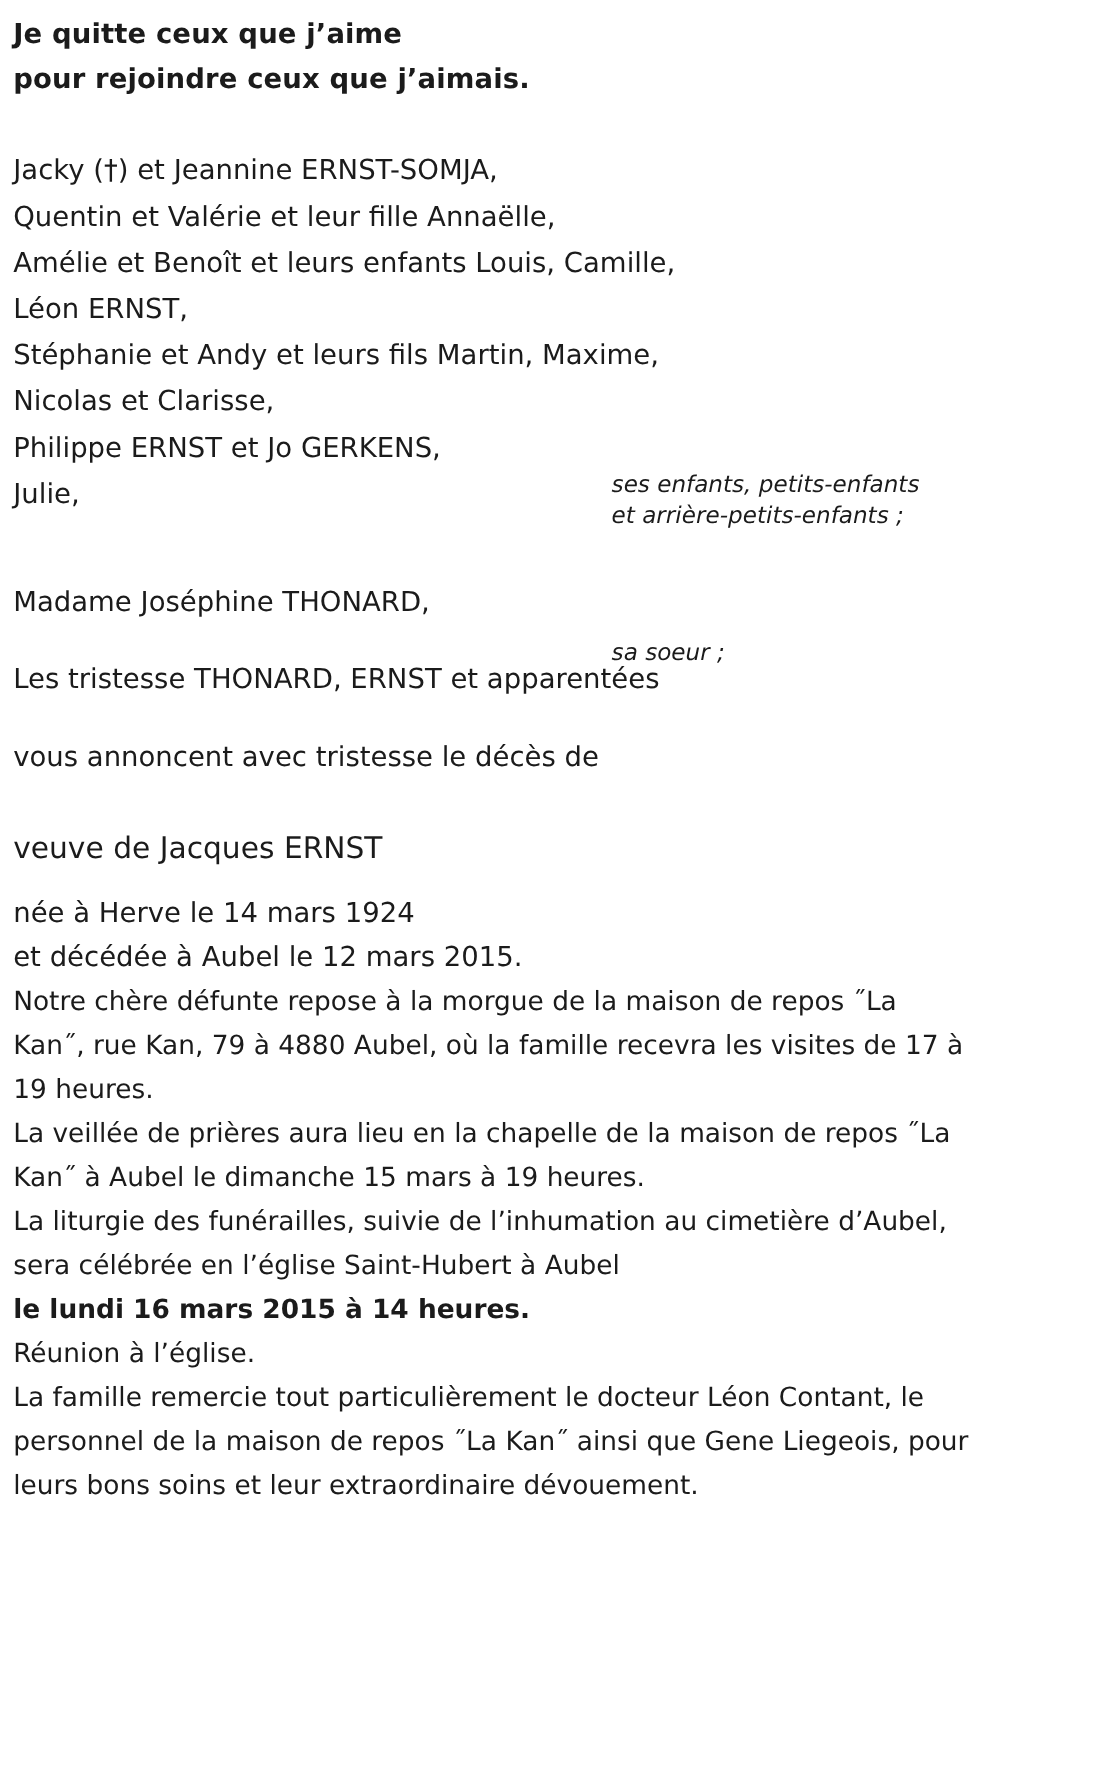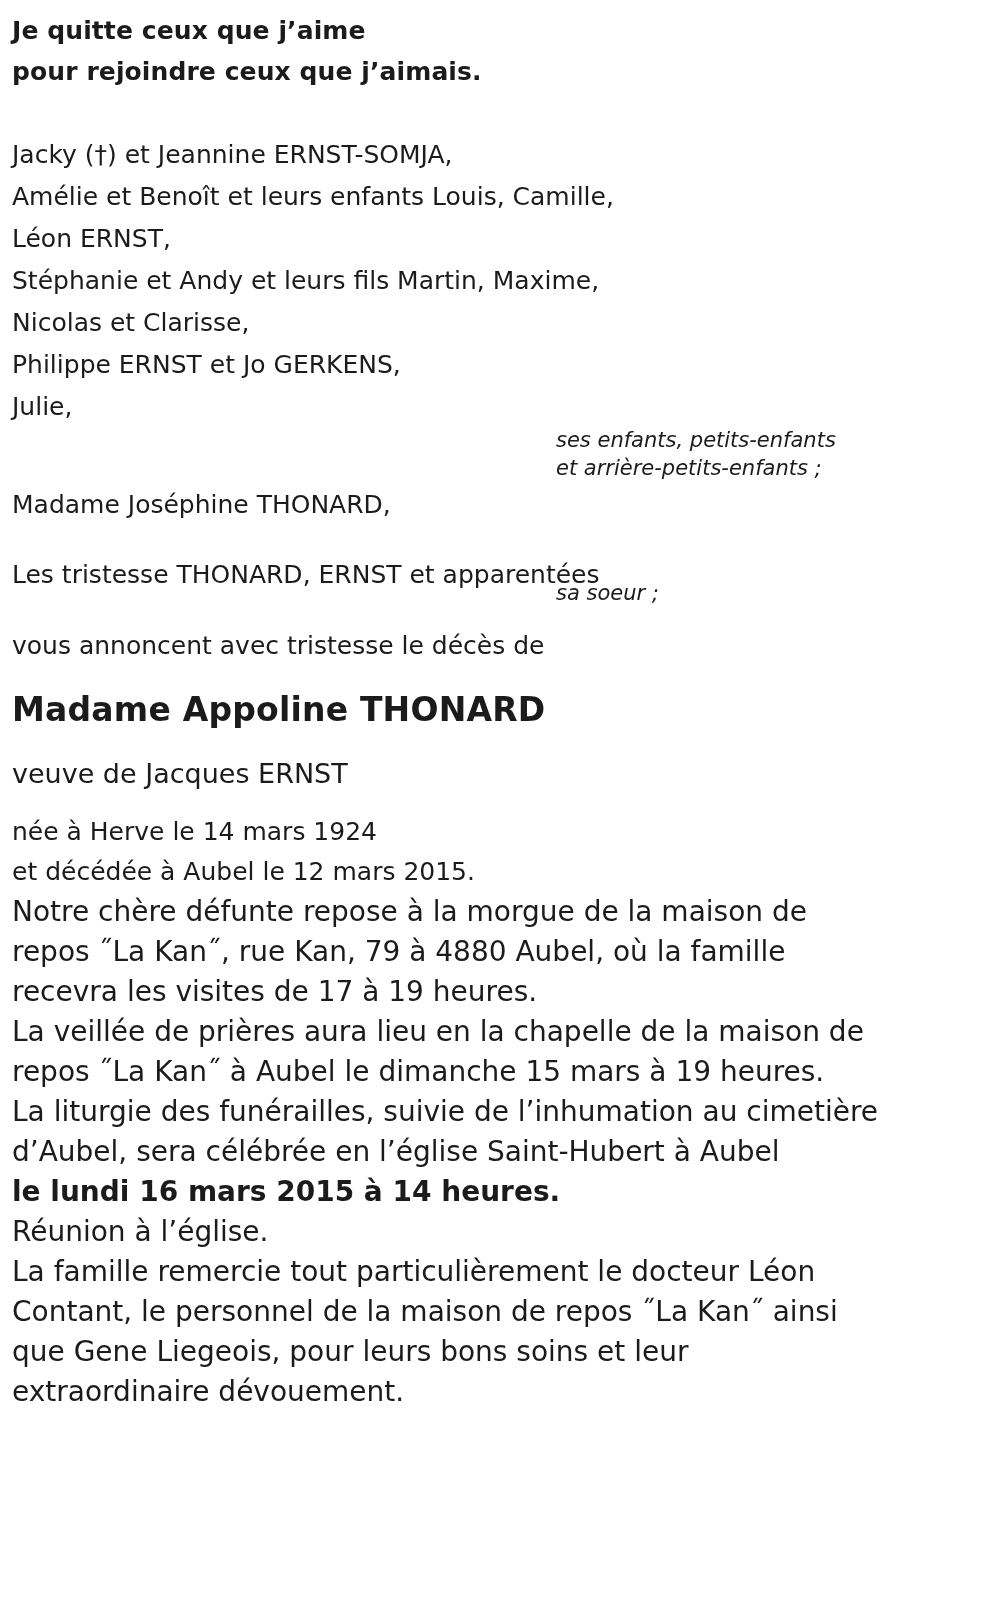--- a/index.html
+++ b/index.html
@@ -82,21 +82,21 @@
     font-size: 27px;
     line-height: 40px;
   }
   .dates .line {
     display: block;
     font-size: 25px;
     line-height: 40px;
     white-space: pre;
   }
   .para {
-    font-size: 28px;
+    font-size: 24px;
     line-height: 40px;
     margin: 0;
     padding: 0;
     max-width: 960px;
   }
   .para.bold {
     font-weight: bold;
   }
   .para + .para {
     margin-top: 0;
@@ -109,20 +109,21 @@
 
   <div class="epigraph">
     <span class="line">Je quitte ceux que j’aime</span>
     <span class="line">pour rejoindre ceux que j’aimais.</span>
   </div>
 
   <div class="spacer-after-epigraph"></div>
 
   <div class="family-block">
     <span class="line">Jacky (†) et Jeannine ERNST-SOMJA,</span>
+    <span class="line">Quentin et Valérie et leur fille Annaëlle,</span>
     <span class="line">Amélie et Benoît et leurs enfants Louis, Camille,</span>
     <span class="line">Léon ERNST,</span>
     <span class="line">Stéphanie et Andy et leurs fils Martin, Maxime,</span>
     <span class="line">Nicolas et Clarisse,</span>
     <span class="line">Philippe ERNST et Jo GERKENS,</span>
     <span class="line">Julie,</span>
 
     <div class="gap-1"></div>
 
     <span class="line">Madame Joséphine THONARD,</span>
@@ -135,21 +136,20 @@
 et arrière-petits-enfants ;</div>
     <div class="relation-note relation-sister">sa soeur ;</div>
   </div>
 
   <div class="gap-3"></div>
 
   <div class="announce">vous annoncent avec tristesse le décès de</div>
 
   <div class="gap-4"></div>
 
-  <div class="deceased-name">Madame Appoline THONARD</div>
 
   <div class="gap-5"></div>
 
   <div class="widow">veuve de Jacques ERNST</div>
 
   <div class="gap-6"></div>
 
   <div class="dates">
     <span class="line">née à Herve le 14 mars 1924</span>
     <span class="line">et décédée à Aubel le 12 mars 2015.</span>

